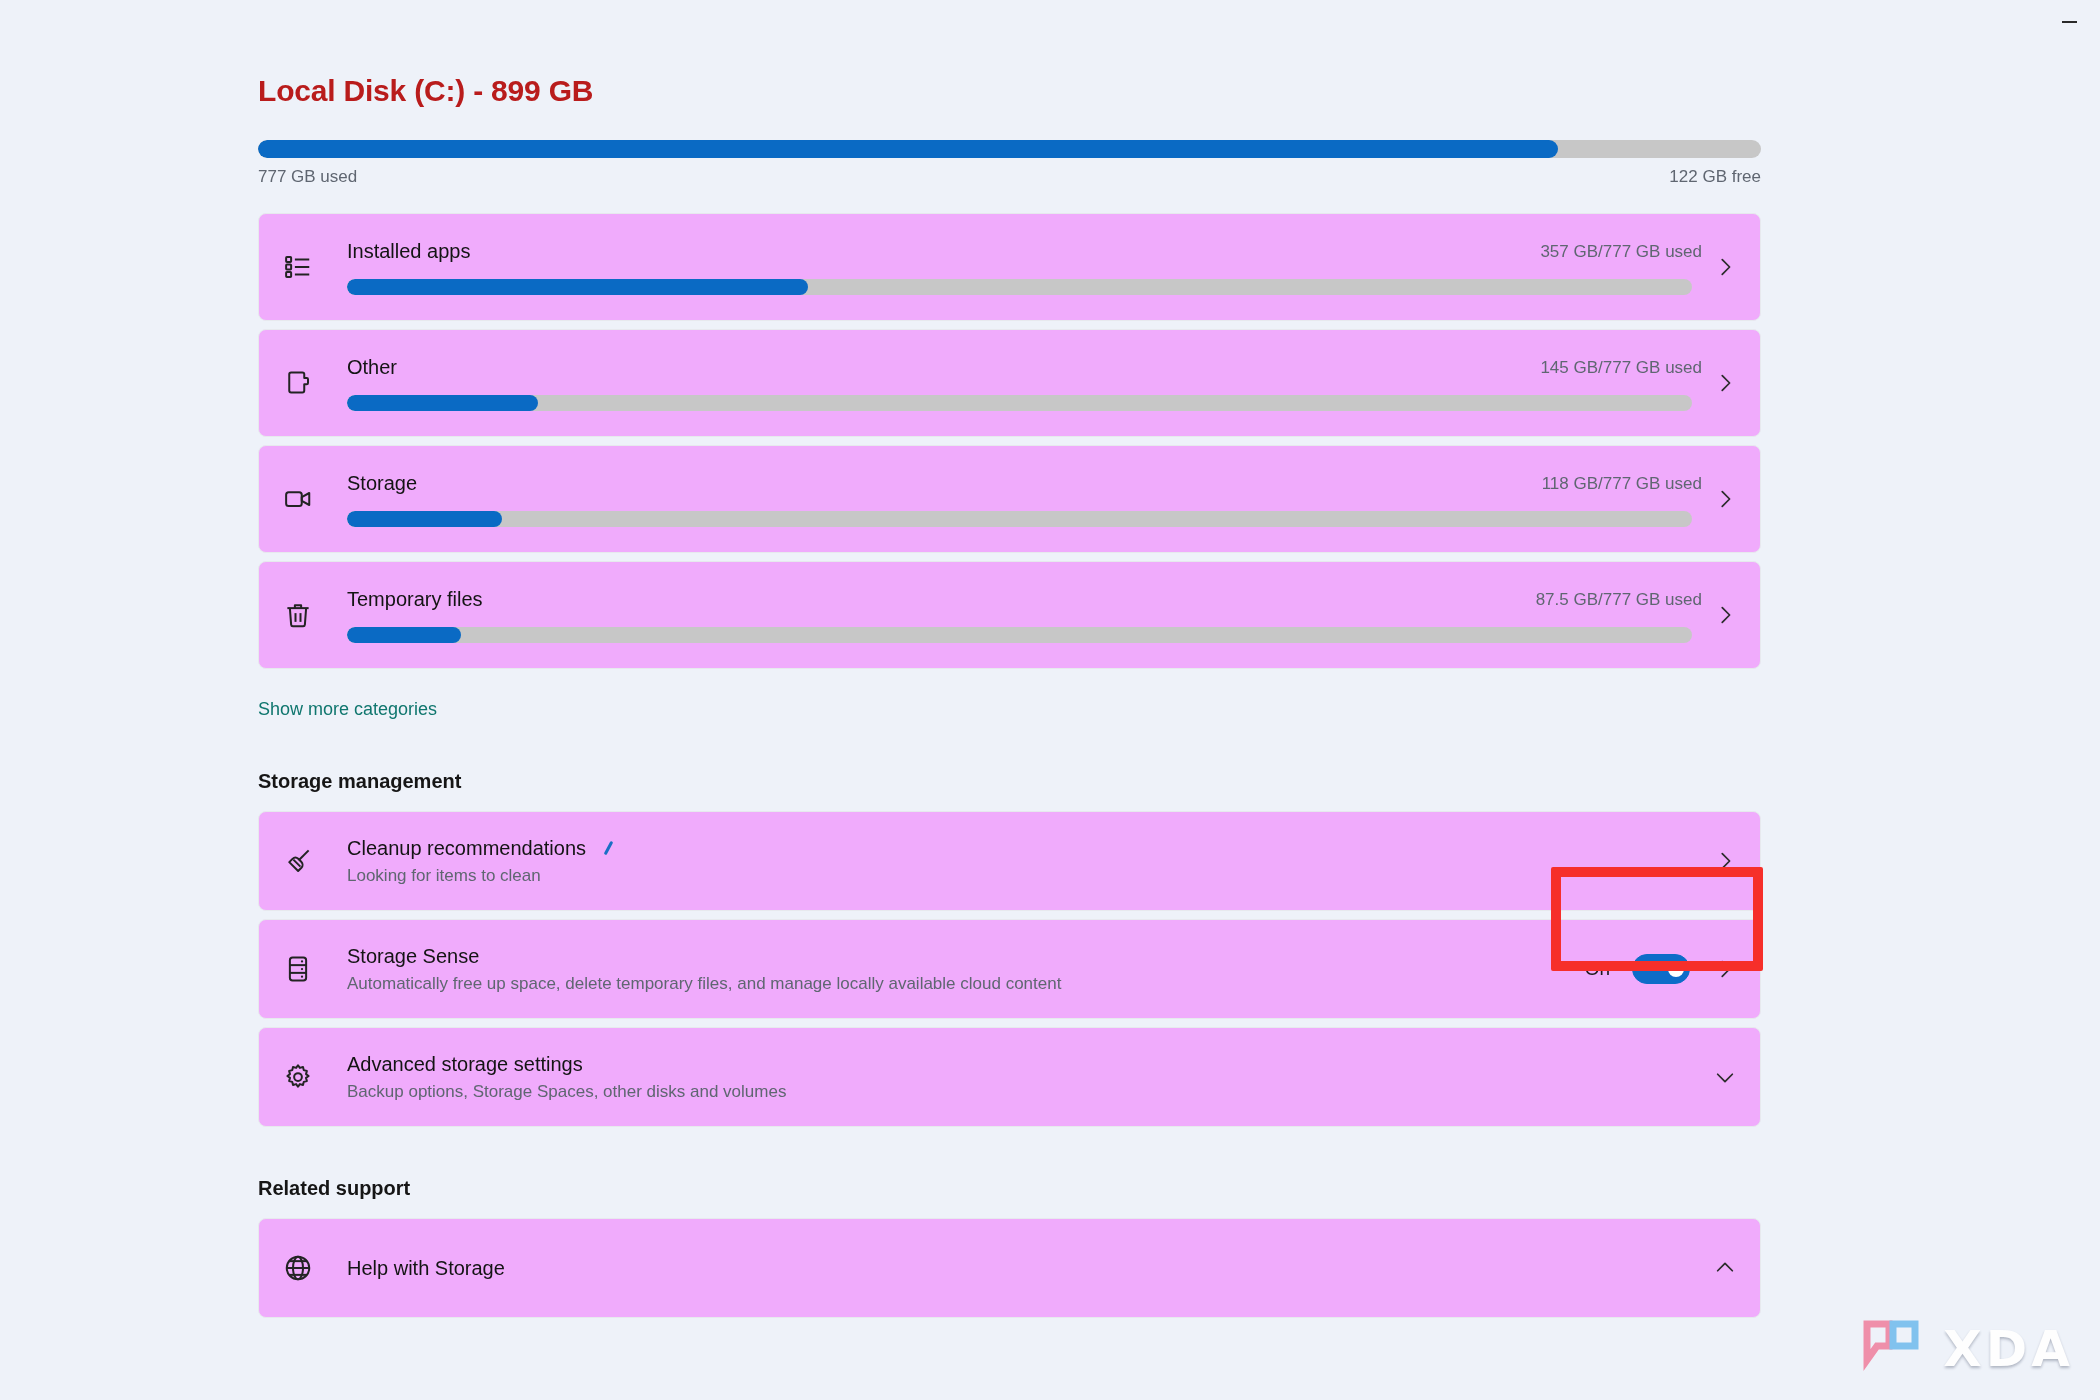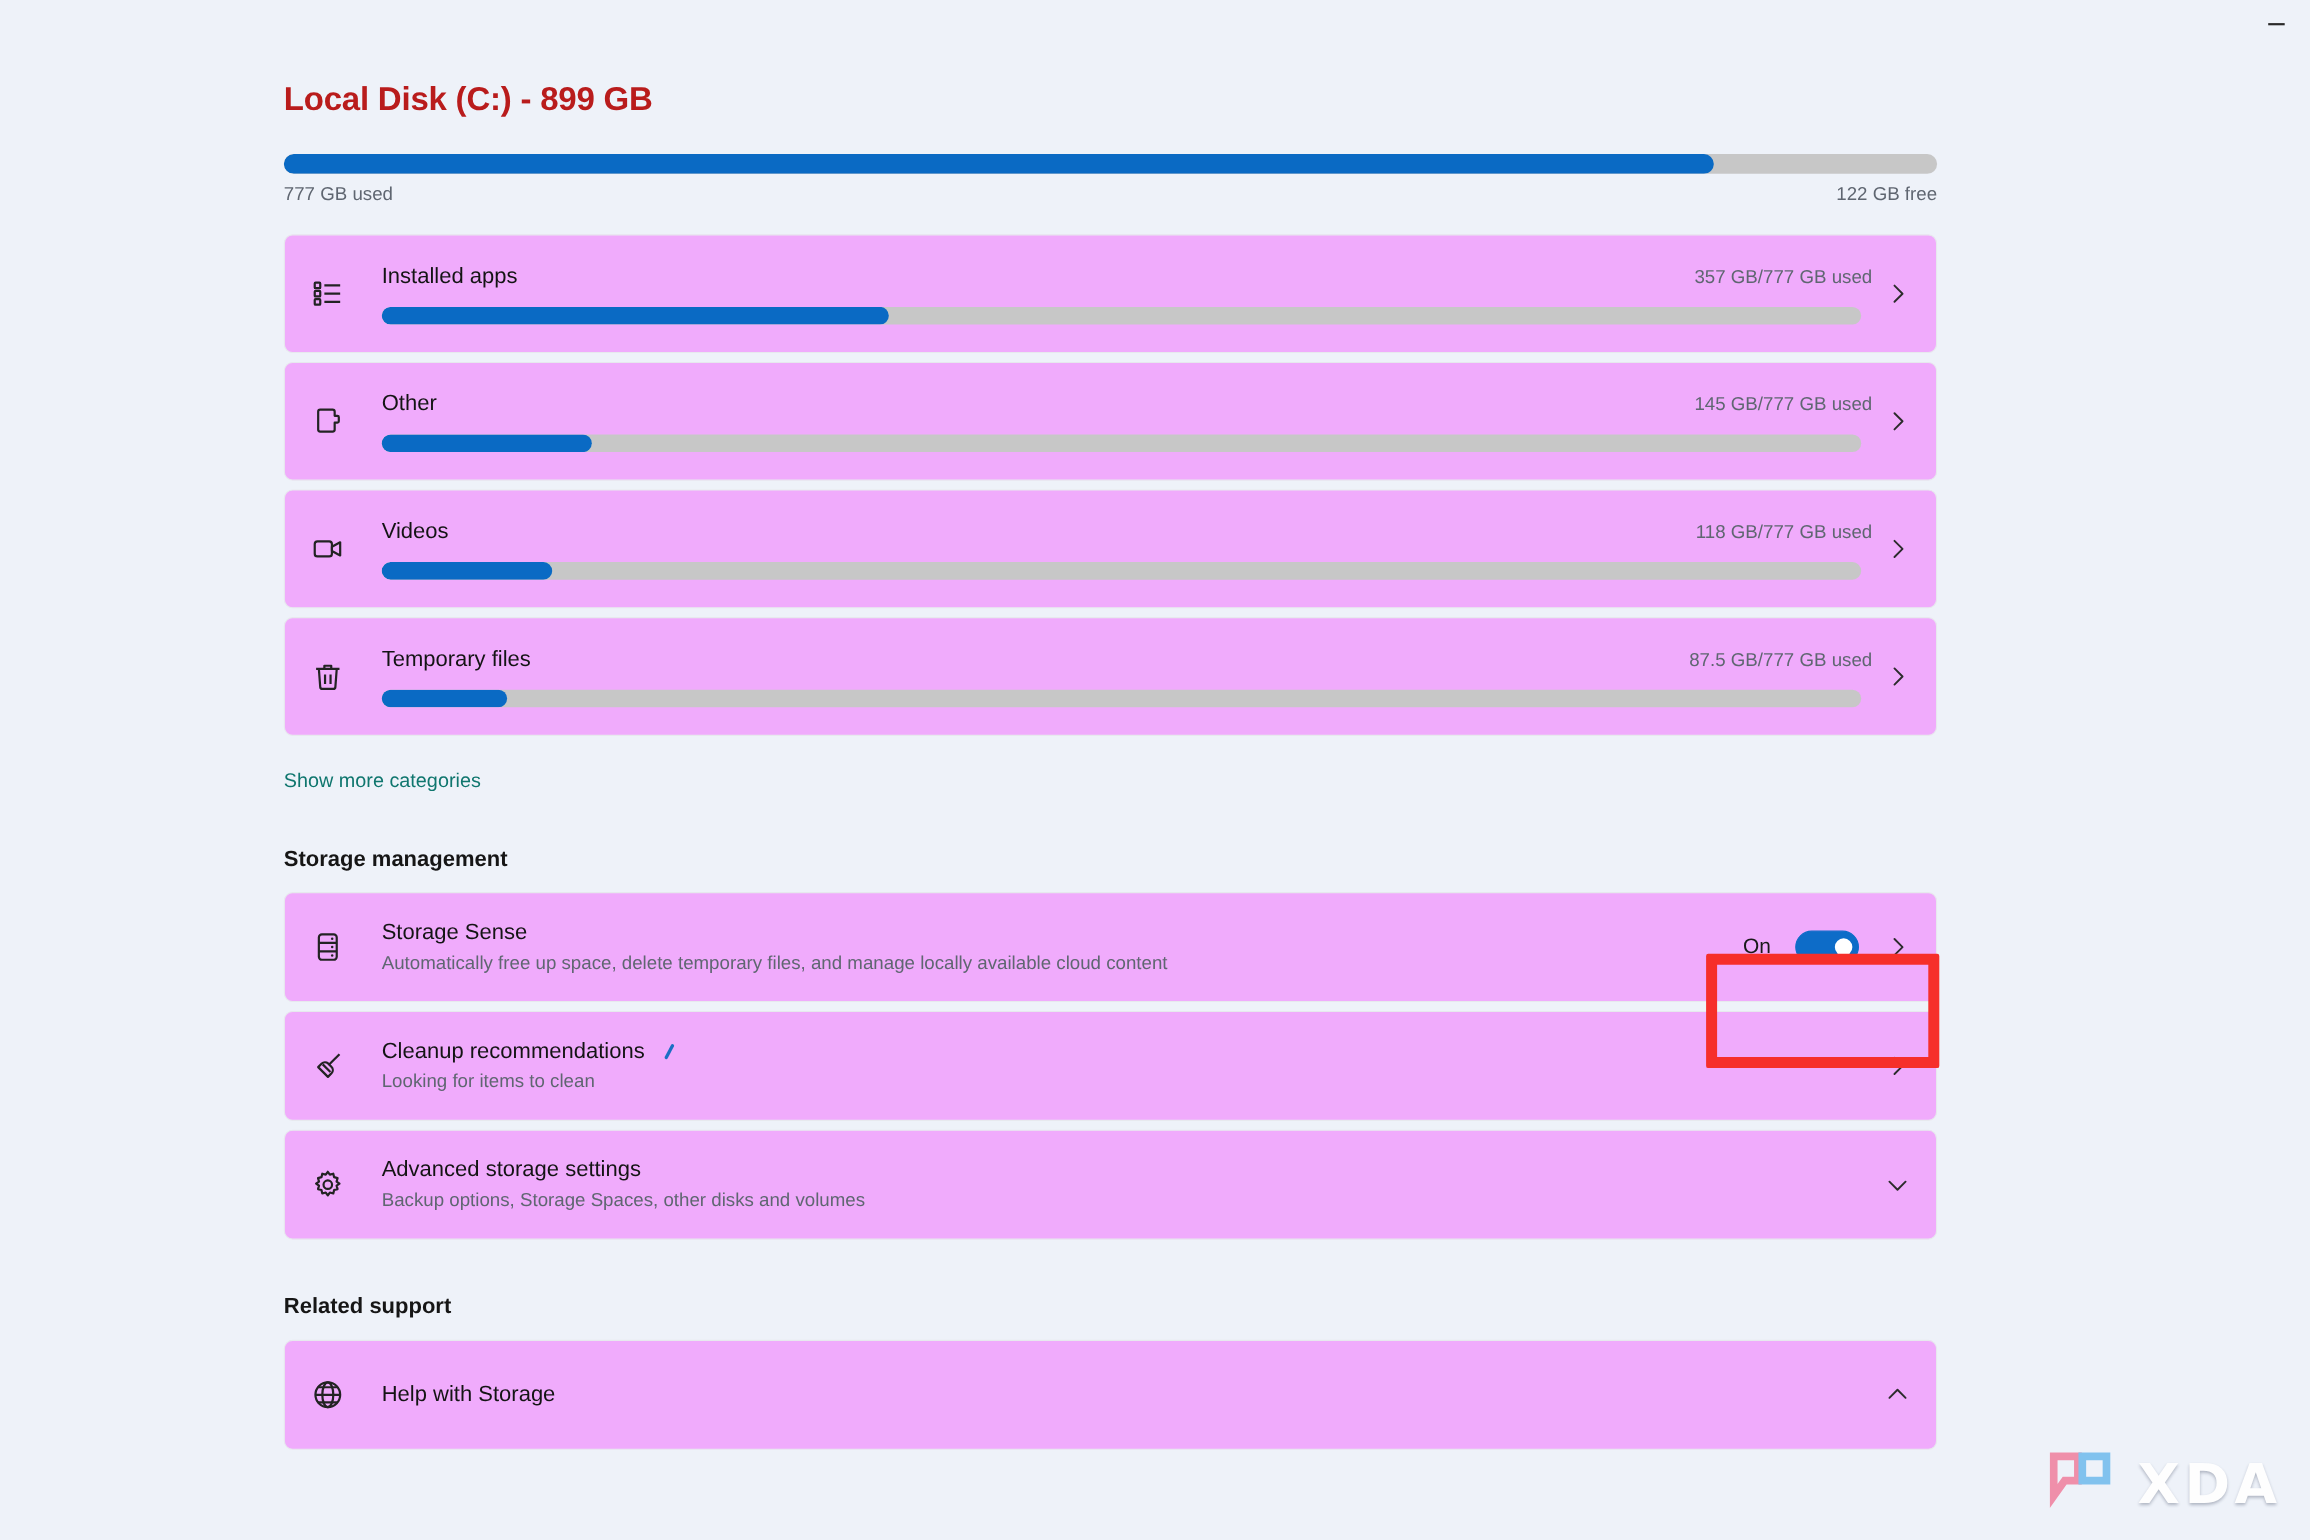--- a/index.html
+++ b/index.html
@@ -359,21 +359,21 @@
           </svg>
         </span>
       </div>
       <div class="card cat-card">
         <span class="cat-icon">
           <svg width="30" height="30" viewBox="0 0 24 24" fill="none" stroke="currentColor" stroke-width="1.6" stroke-linejoin="round">
       <rect x="2.5" y="6.5" width="12.5" height="11" rx="2"></rect>
       <path d="M15 10.5 L21 7.2 v9.6 L15 13.5 z"></path>
     </svg>
         </span>
-     <span class="cat-label">Videos</span>
+     <span class="cat-label">Storage</span>
      <span class="cat-usage">118 GB/777 GB used</span>
      <span class="cat-bar">
        <span class="cat-bar-fill" style="width:11.5%"></span>
      </span>
      <span class="chev">
           <svg width="22" height="22" viewBox="0 0 24 24" fill="none" stroke="currentColor" stroke-width="1.9" stroke-linecap="round" stroke-linejoin="round">
             <polyline points="9,4 17,12 9,20"></polyline>
           </svg>
         </span>
       </div>
@@ -399,20 +399,44 @@
         </span>
       </div>
     </div>
 
   
   <a class="show-more" href="#">Show more categories</a>
 
   
   <div class="section-head">Storage management</div>
   <div id="management-list">
+      <div class="card setting-card">
+        <span class="setting-icon">
+          <svg width="30" height="30" viewBox="0 0 24 24" fill="none" stroke="currentColor" stroke-width="1.6" stroke-linejoin="round">
+      <line x1="20.5" y1="3.5" x2="12.6" y2="11.4"></line>
+      <path d="M12.2 10.2 L14.6 12.6 a3.4 3.4 0 0 1 0.1 4.8 l-2.6 2.6 -7.1 -7.1 2.6 -2.6 a3.4 3.4 0 0 1 4.6 -0.1 z"></path>
+      <line x1="8.3" y1="10.9" x2="13.9" y2="16.5"></line>
+    </svg>
+        </span>
+     <span class="setting-texts">
+       <span class="setting-title-row">
+         <span class="setting-title">Cleanup recommendations</span>
+         <span class="spinner-dash"></span>
+       </span>
+       <span class="setting-sub">Looking for items to clean</span>
+     </span>
+     <span class="setting-right">
+
+       <span class="chev" style="position:static;transform:none;">
+            <svg width="22" height="22" viewBox="0 0 24 24" fill="none" stroke="currentColor" stroke-width="1.9" stroke-linecap="round" stroke-linejoin="round">
+              <polyline points="9,4 17,12 9,20"></polyline>
+            </svg>
+          </span>
+     </span>
+      </div>
       <div class="card setting-card">
         <span class="setting-icon">
           <svg width="30" height="30" viewBox="0 0 24 24" fill="none" stroke="currentColor" stroke-width="1.6">
       <rect x="5.5" y="2.8" width="13" height="18.4" rx="2.2"></rect>
       <line x1="5.5" y1="8.9" x2="18.5" y2="8.9"></line>
       <line x1="5.5" y1="15.1" x2="18.5" y2="15.1"></line>
       <circle cx="15.2" cy="5.9" r="0.9" fill="currentColor" stroke="none"></circle>
       <circle cx="15.2" cy="12" r="0.9" fill="currentColor" stroke="none"></circle>
       <circle cx="15.2" cy="18.1" r="0.9" fill="currentColor" stroke="none"></circle>
     </svg>
@@ -432,44 +456,20 @@
        <span class="chev" style="position:static;transform:none;">
             <svg width="22" height="22" viewBox="0 0 24 24" fill="none" stroke="currentColor" stroke-width="1.9" stroke-linecap="round" stroke-linejoin="round">
               <polyline points="9,4 17,12 9,20"></polyline>
             </svg>
           </span>
      </span>
       </div>
       <div class="card setting-card">
         <span class="setting-icon">
           <svg width="30" height="30" viewBox="0 0 24 24" fill="none" stroke="currentColor" stroke-width="1.6" stroke-linejoin="round">
-      <line x1="20.5" y1="3.5" x2="12.6" y2="11.4"></line>
-      <path d="M12.2 10.2 L14.6 12.6 a3.4 3.4 0 0 1 0.1 4.8 l-2.6 2.6 -7.1 -7.1 2.6 -2.6 a3.4 3.4 0 0 1 4.6 -0.1 z"></path>
-      <line x1="8.3" y1="10.9" x2="13.9" y2="16.5"></line>
-    </svg>
-        </span>
-     <span class="setting-texts">
-       <span class="setting-title-row">
-         <span class="setting-title">Cleanup recommendations</span>
-         <span class="spinner-dash"></span>
-       </span>
-       <span class="setting-sub">Looking for items to clean</span>
-     </span>
-     <span class="setting-right">
-
-       <span class="chev" style="position:static;transform:none;">
-            <svg width="22" height="22" viewBox="0 0 24 24" fill="none" stroke="currentColor" stroke-width="1.9" stroke-linecap="round" stroke-linejoin="round">
-              <polyline points="9,4 17,12 9,20"></polyline>
-            </svg>
-          </span>
-     </span>
-      </div>
-      <div class="card setting-card">
-        <span class="setting-icon">
-          <svg width="30" height="30" viewBox="0 0 24 24" fill="none" stroke="currentColor" stroke-width="1.6" stroke-linejoin="round">
       <circle cx="12" cy="12" r="3.1"></circle>
       <path d="M12 2.6 l1.5 2.1 2.5 -0.7 0.6 2.5 2.5 0.7 -0.7 2.5 2.1 1.5 -2.1 1.5 0.7 2.5 -2.5 0.7 -0.6 2.5 -2.5 -0.7 -1.5 2.1 -1.5 -2.1 -2.5 0.7 -0.6 -2.5 -2.5 -0.7 0.7 -2.5 -2.1 -1.5 2.1 -1.5 -0.7 -2.5 2.5 -0.7 0.6 -2.5 2.5 0.7 z"></path>
     </svg>
         </span>
      <span class="setting-texts">
        <span class="setting-title-row">
          <span class="setting-title">Advanced storage settings</span>
 
        </span>
        <span class="setting-sub">Backup options, Storage Spaces, other disks and volumes</span>

